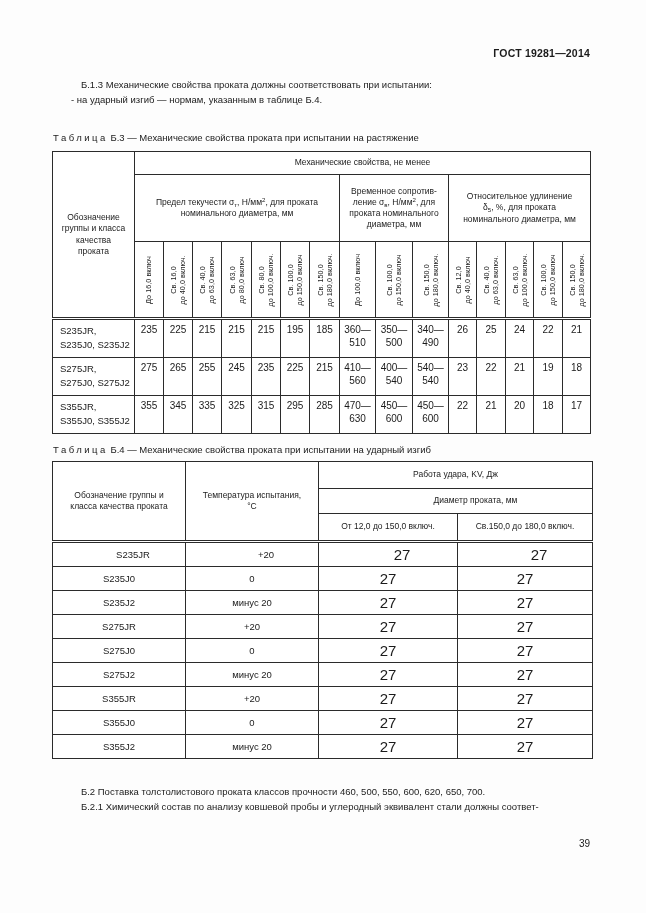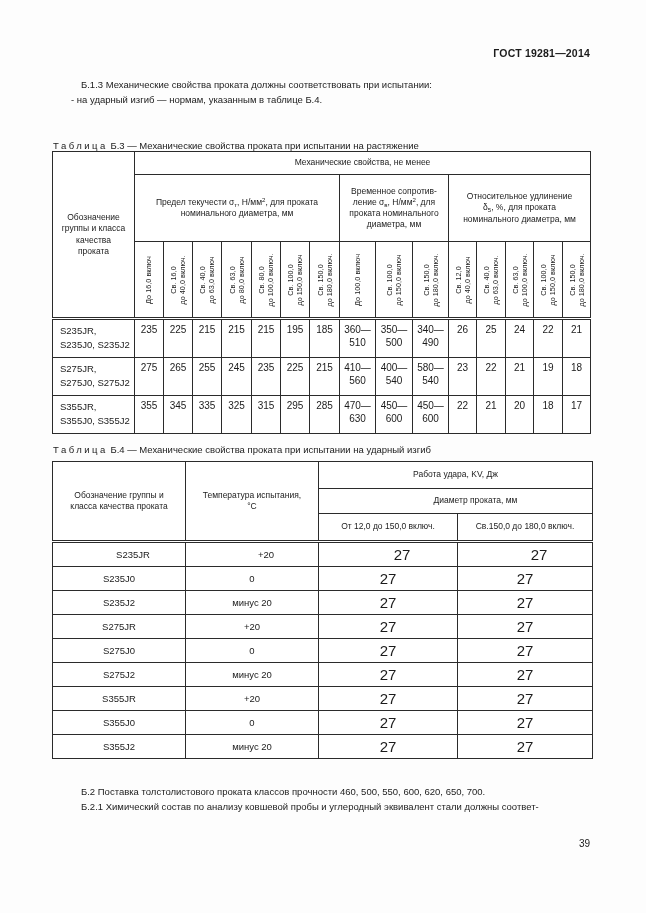--- a/index.html
+++ b/index.html
@@ -6,21 +6,21 @@
   .page{position:relative;width:646px;height:913px;background:#fdfdfd;
         font-family:"Liberation Sans",sans-serif;color:#1b1b1b;overflow:hidden;}
   .std{position:absolute;top:47px;right:56px;font-size:10.5px;font-weight:bold;letter-spacing:.2px;}
   .para{position:absolute;font-size:9.5px;line-height:14.5px;}
   .intro{top:78px;left:44px;width:548px;}
   .outro{top:785px;left:44px;width:550px;}
   .ind1{padding-left:37px;}
   .ind2{padding-left:27px;}
   .ind0{padding-left:0;}
   .cap{position:absolute;left:53px;font-size:9.5px;white-space:nowrap;}
-  .cap3{top:140px;}
+  .cap3{top:132px;}
   .cap4{top:444px;}
   .capw{letter-spacing:2.5px;}
   table{position:absolute;border-collapse:collapse;table-layout:fixed;background:#fff;
         border:1.5px solid #2b2b2b;}
   th,td{border:1px solid #2b2b2b;padding:0;font-weight:normal;}
   sub,sup{font-size:.72em;line-height:0;}
   sub{vertical-align:-.25em;}
   sup{vertical-align:.5em;}
   
   .t3{top:151px;left:52px;width:538px;}
@@ -234,21 +234,21 @@
           </td>
         <td>275</td>
         <td>265</td>
         <td>255</td>
         <td>245</td>
         <td>235</td>
         <td>225</td>
         <td>215</td>
         <td><span>410—</span><br><span>560</span></td>
         <td><span>400—</span><br><span>540</span></td>
-        <td><span>580—</span><br><span>540</span></td>
+        <td><span>540—</span><br><span>540</span></td>
         <td>23</td>
         <td>22</td>
         <td>21</td>
         <td>19</td>
         <td>18</td>
       </tr>
       <tr>
         <td class="grade">
             <div>S355JR,</div>
             <div>S355J0, S355J2</div>

